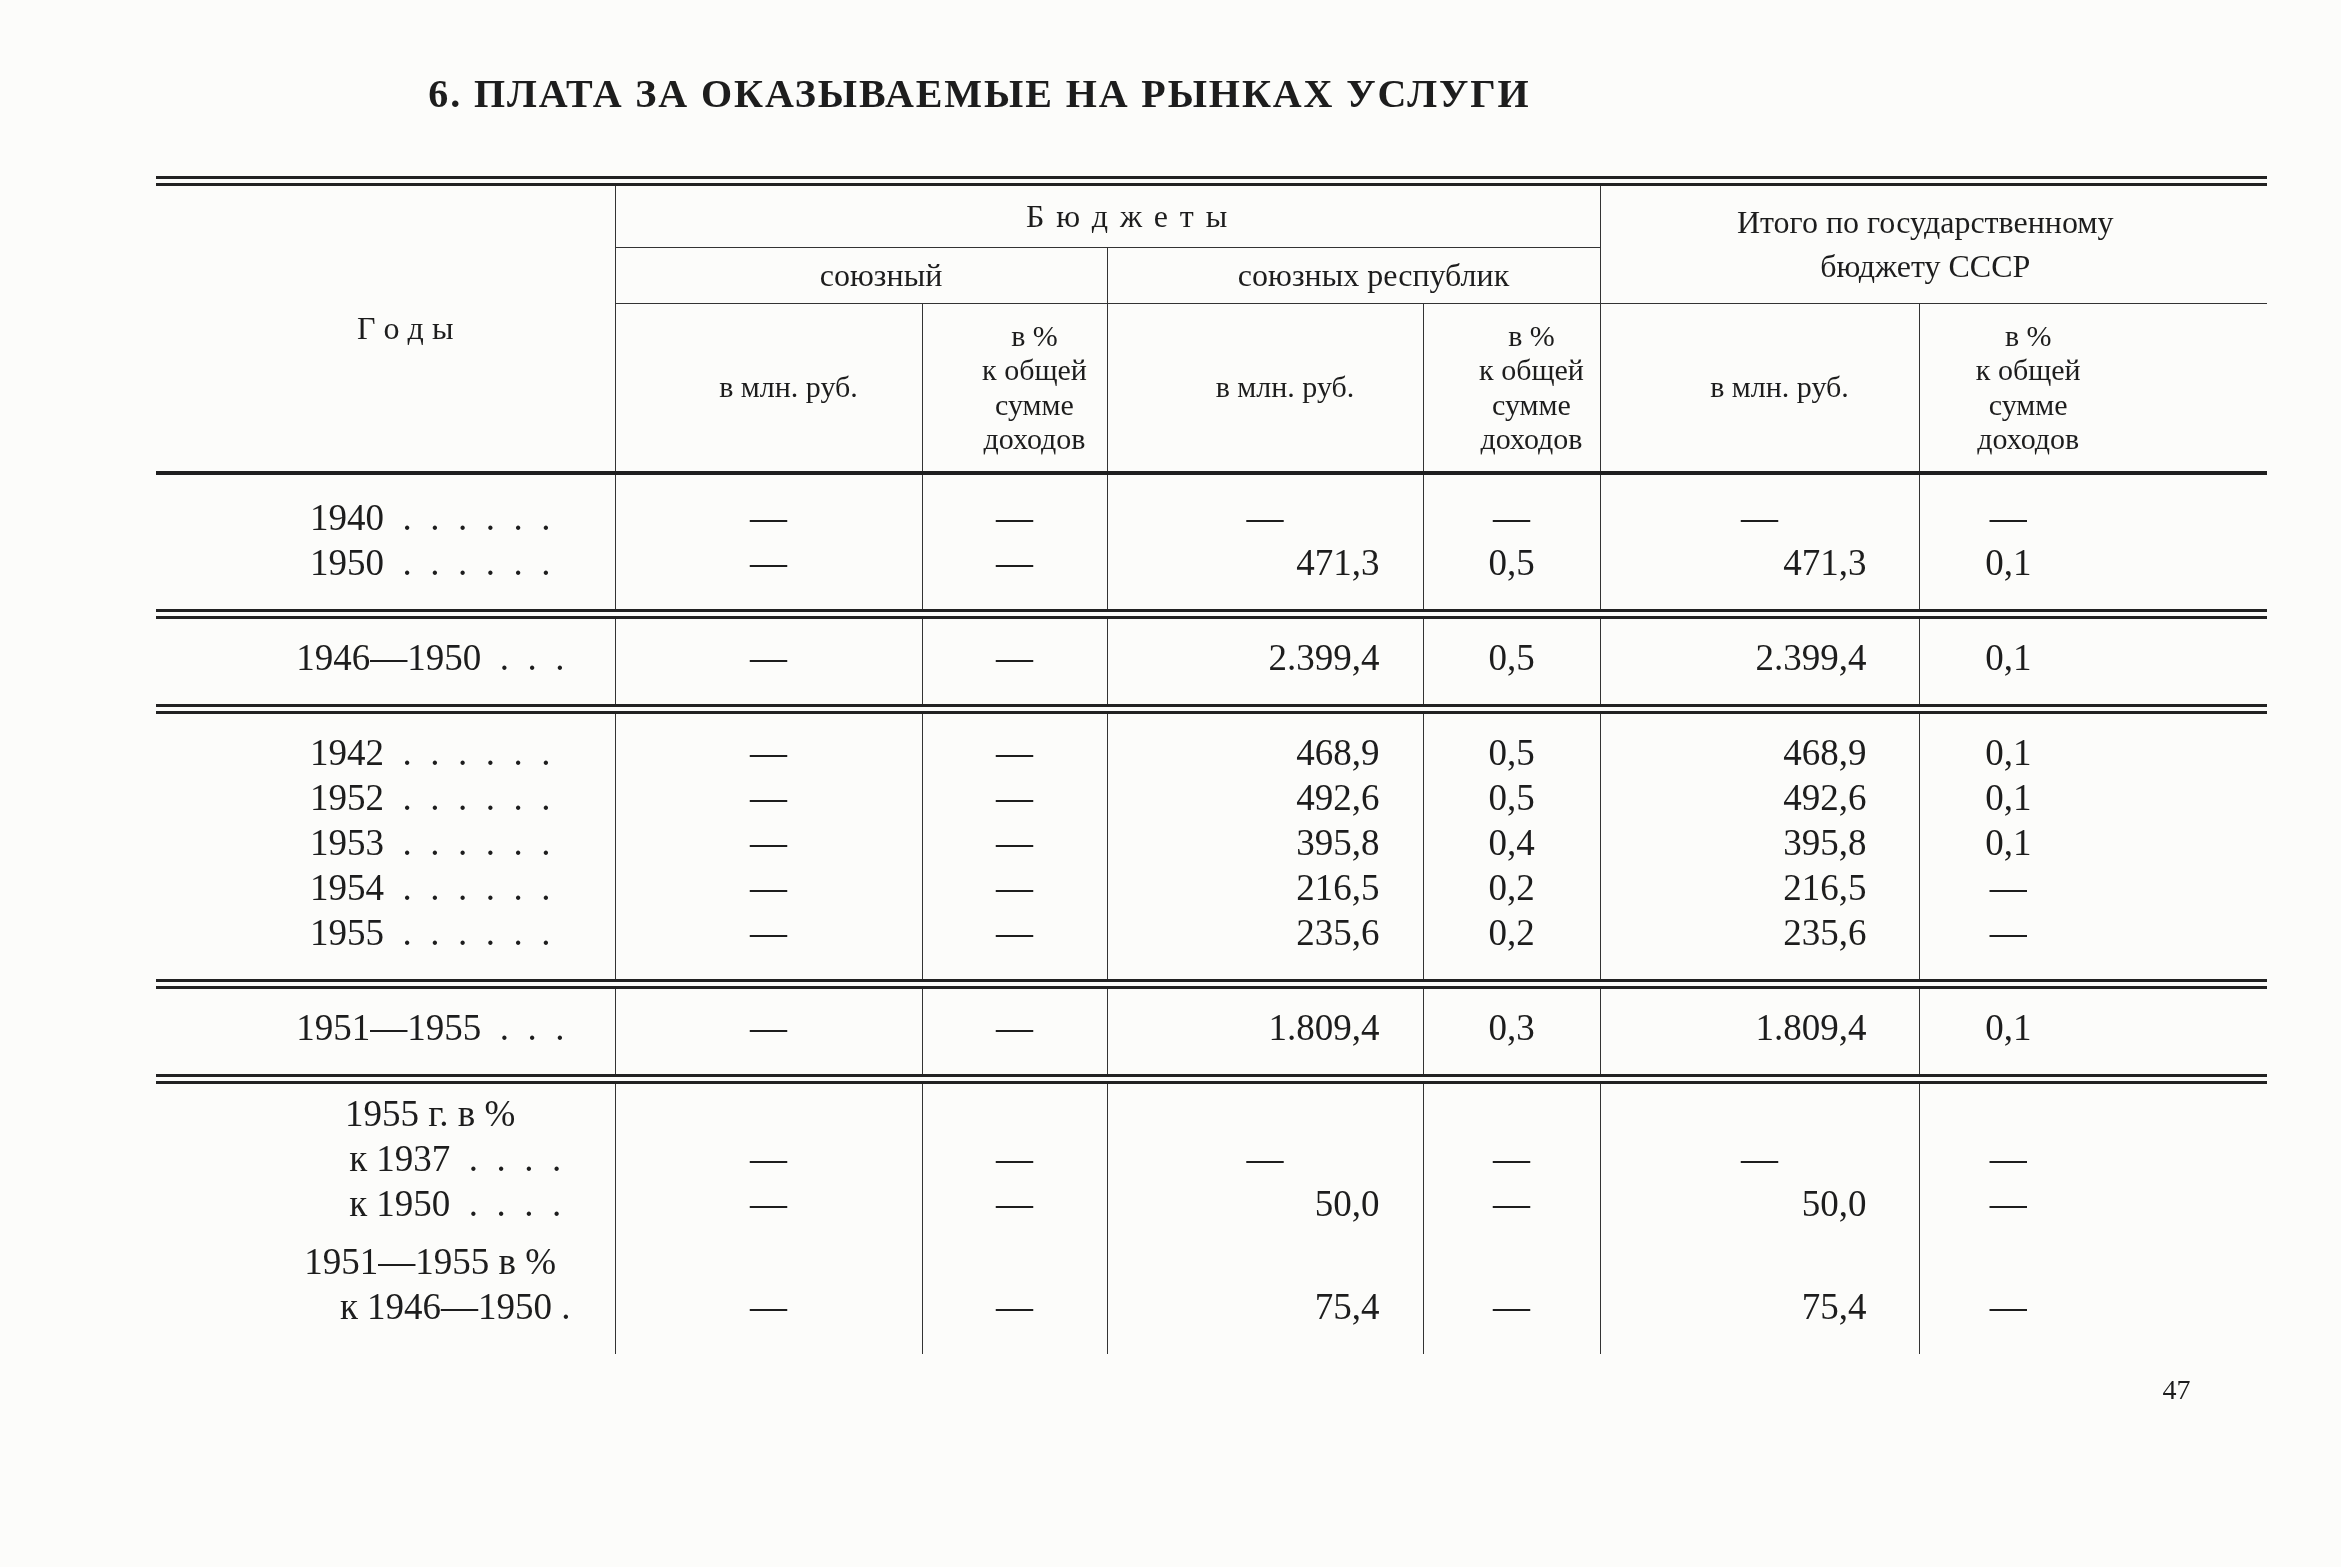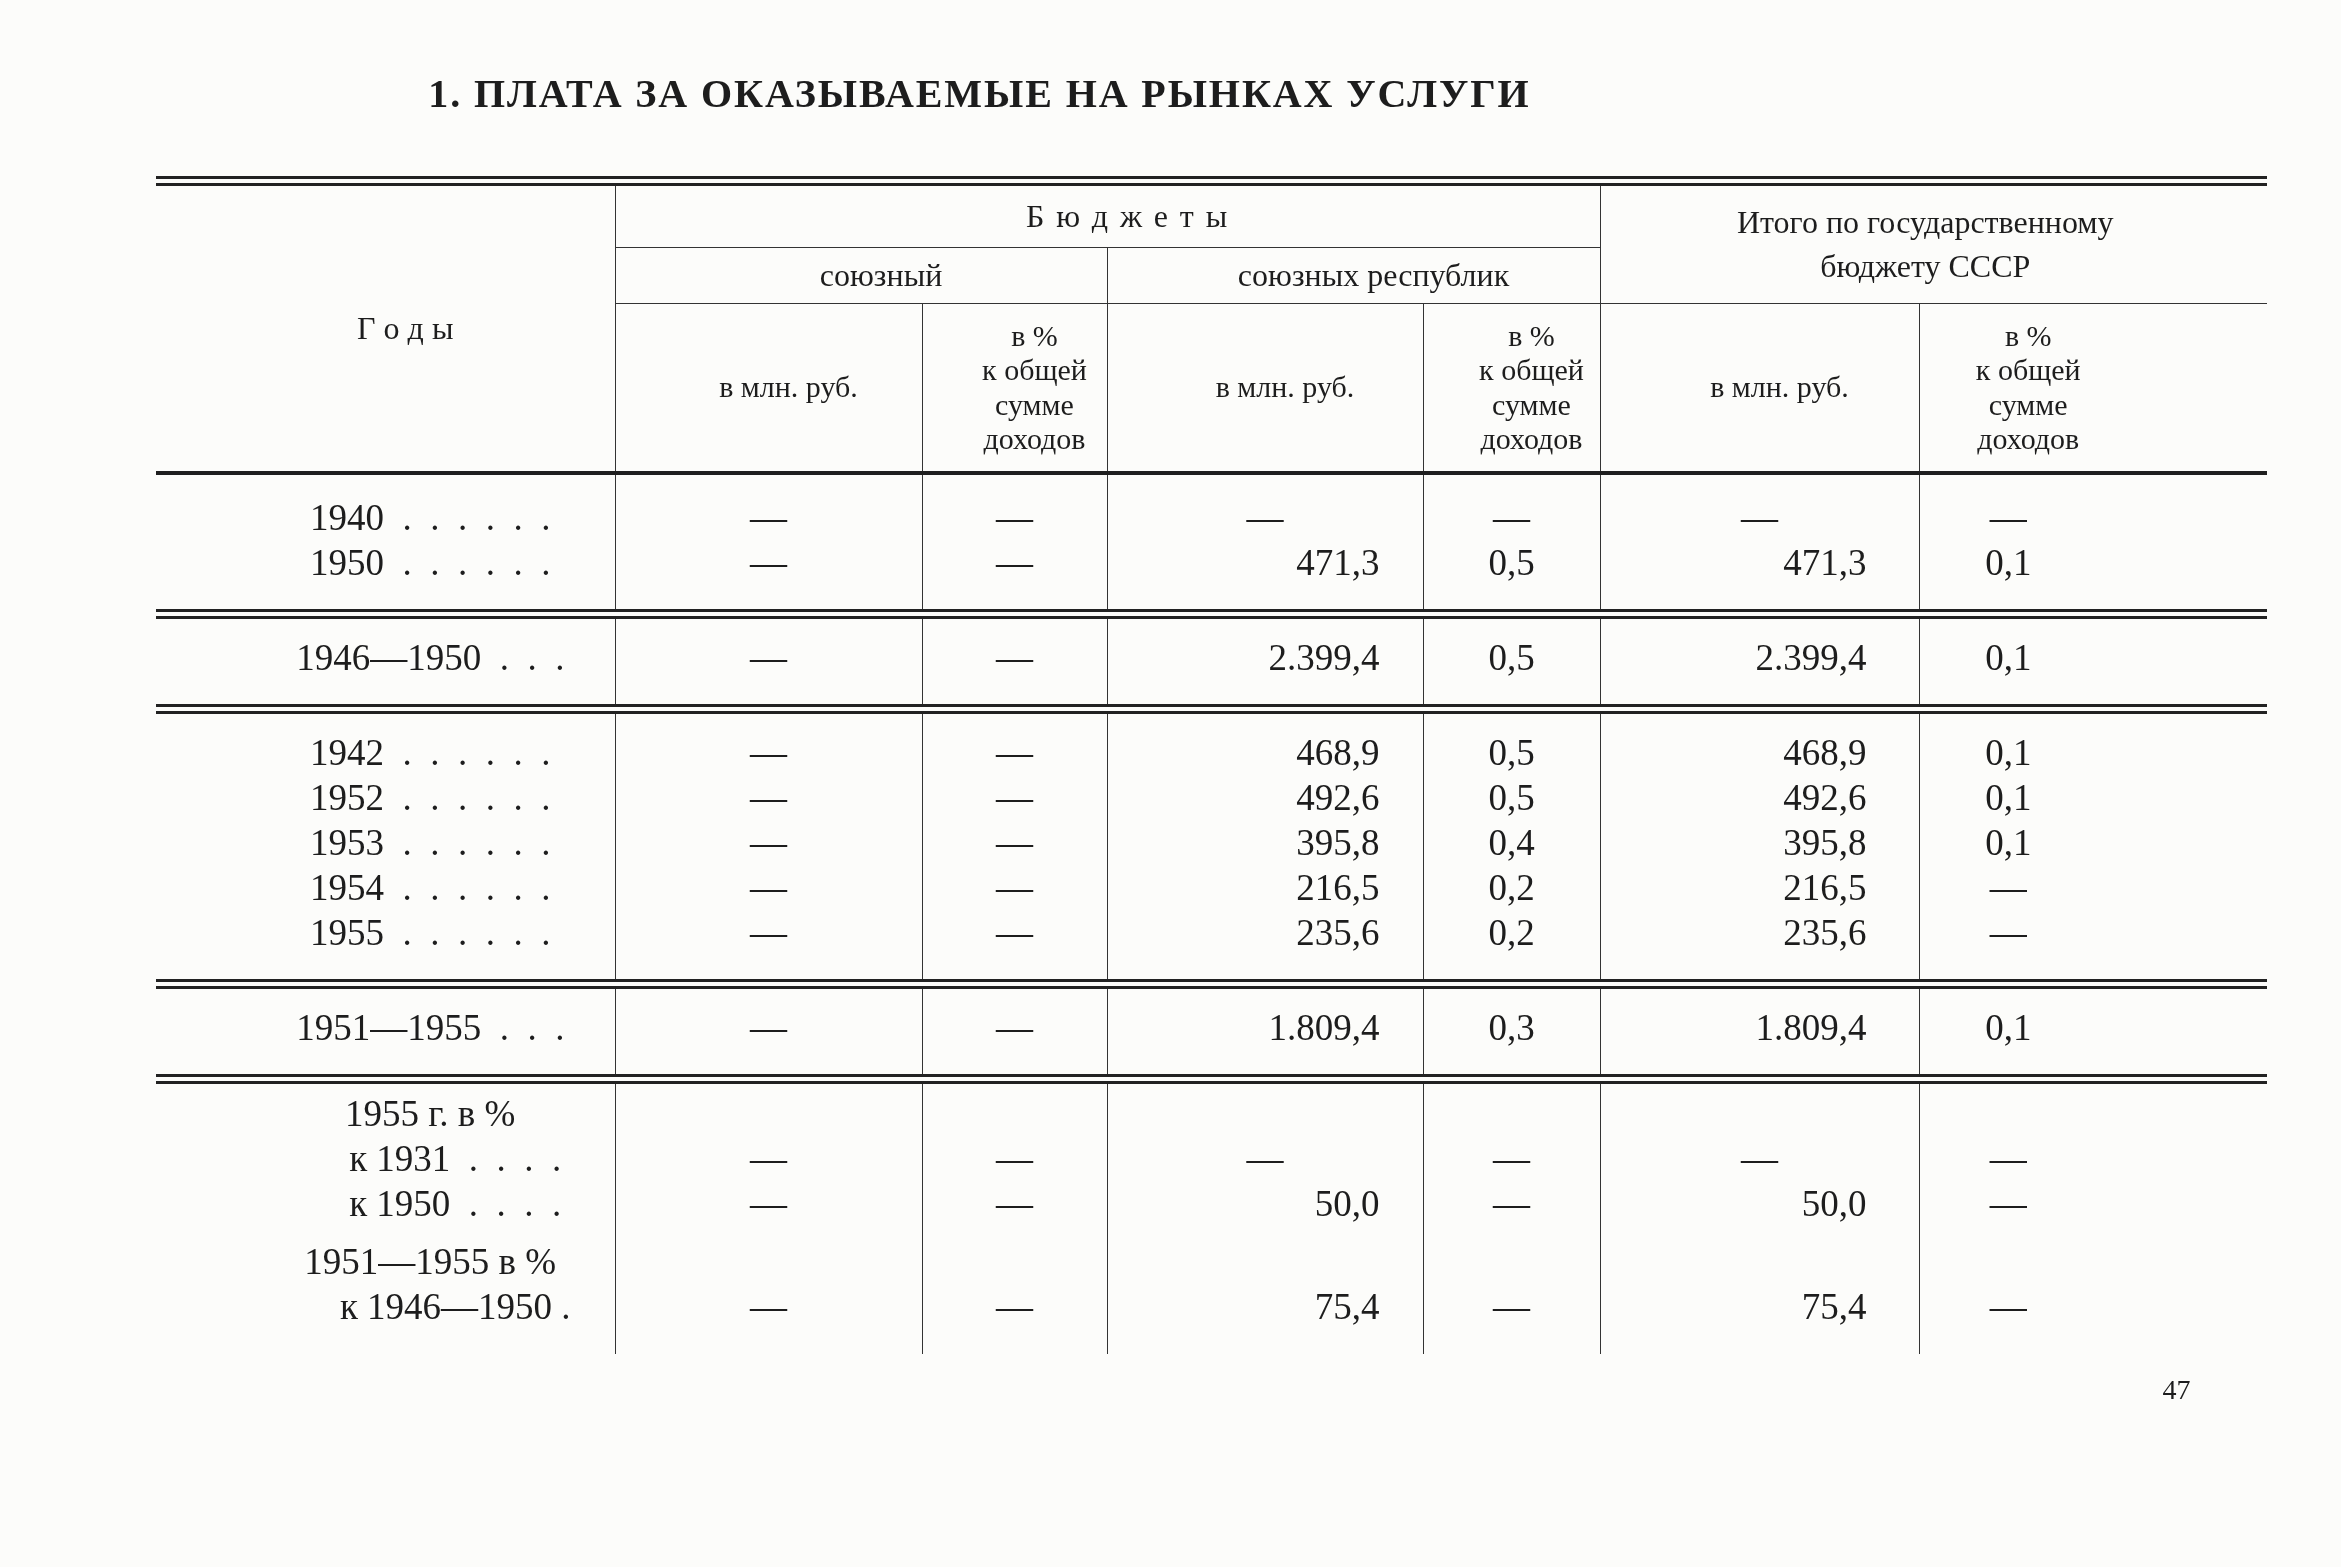--- a/index.html
+++ b/index.html
@@ -103,21 +103,21 @@
     left: 2129px;
     top: 1374px;
     width: 95px;
     font-size: 28px;
     text-align: center;
   }
 </style>
 </head>
 <body>
 
-<div class="doc-title">1. ПЛАТА ЗА ОКАЗЫВАЕМЫЕ НА РЫНКАХ УСЛУГИ</div>
+<div class="doc-title">6. ПЛАТА ЗА ОКАЗЫВАЕМЫЕ НА РЫНКАХ УСЛУГИ</div>
 
 <table class="stat">
   <colgroup>
     <col class="c1">
       <col class="c2">
       <col class="c3">
       <col class="c4">
       <col class="c5">
       <col class="c6">
       <col class="c7">
@@ -236,21 +236,21 @@
       <tr class="rule cap">
         <td class="lbl">1955 г. в %</td>
         <td class="c2"></td>
         <td class="c3 vl"></td>
         <td class="c4 vl"></td>
         <td class="c5 vl"></td>
         <td class="c6 vl"></td>
         <td class="c7 vl"></td>
       </tr>
       <tr>
-        <td class="lbl ind1">к 1931  .  .  .  .</td>
+        <td class="lbl ind1">к 1937  .  .  .  .</td>
         <td class="c2">—</td>
         <td class="c3 vl">—</td>
         <td class="c4 vl">—</td>
         <td class="c5 vl">—</td>
         <td class="c6 vl">—</td>
         <td class="c7 vl">—</td>
       </tr>
       <tr>
         <td class="lbl ind1">к 1950  .  .  .  .</td>
         <td class="c2">—</td>

